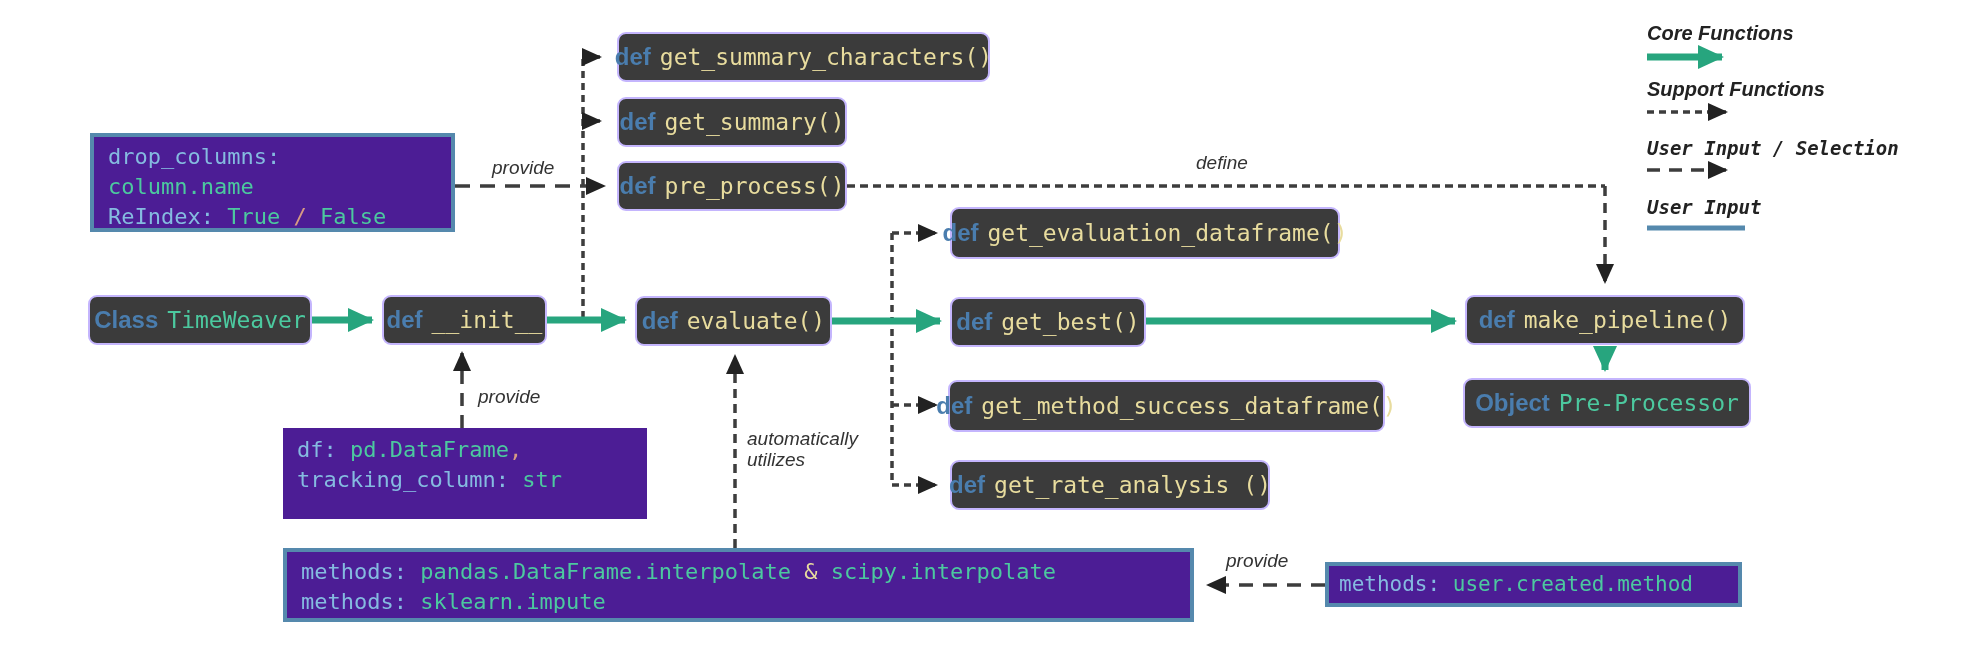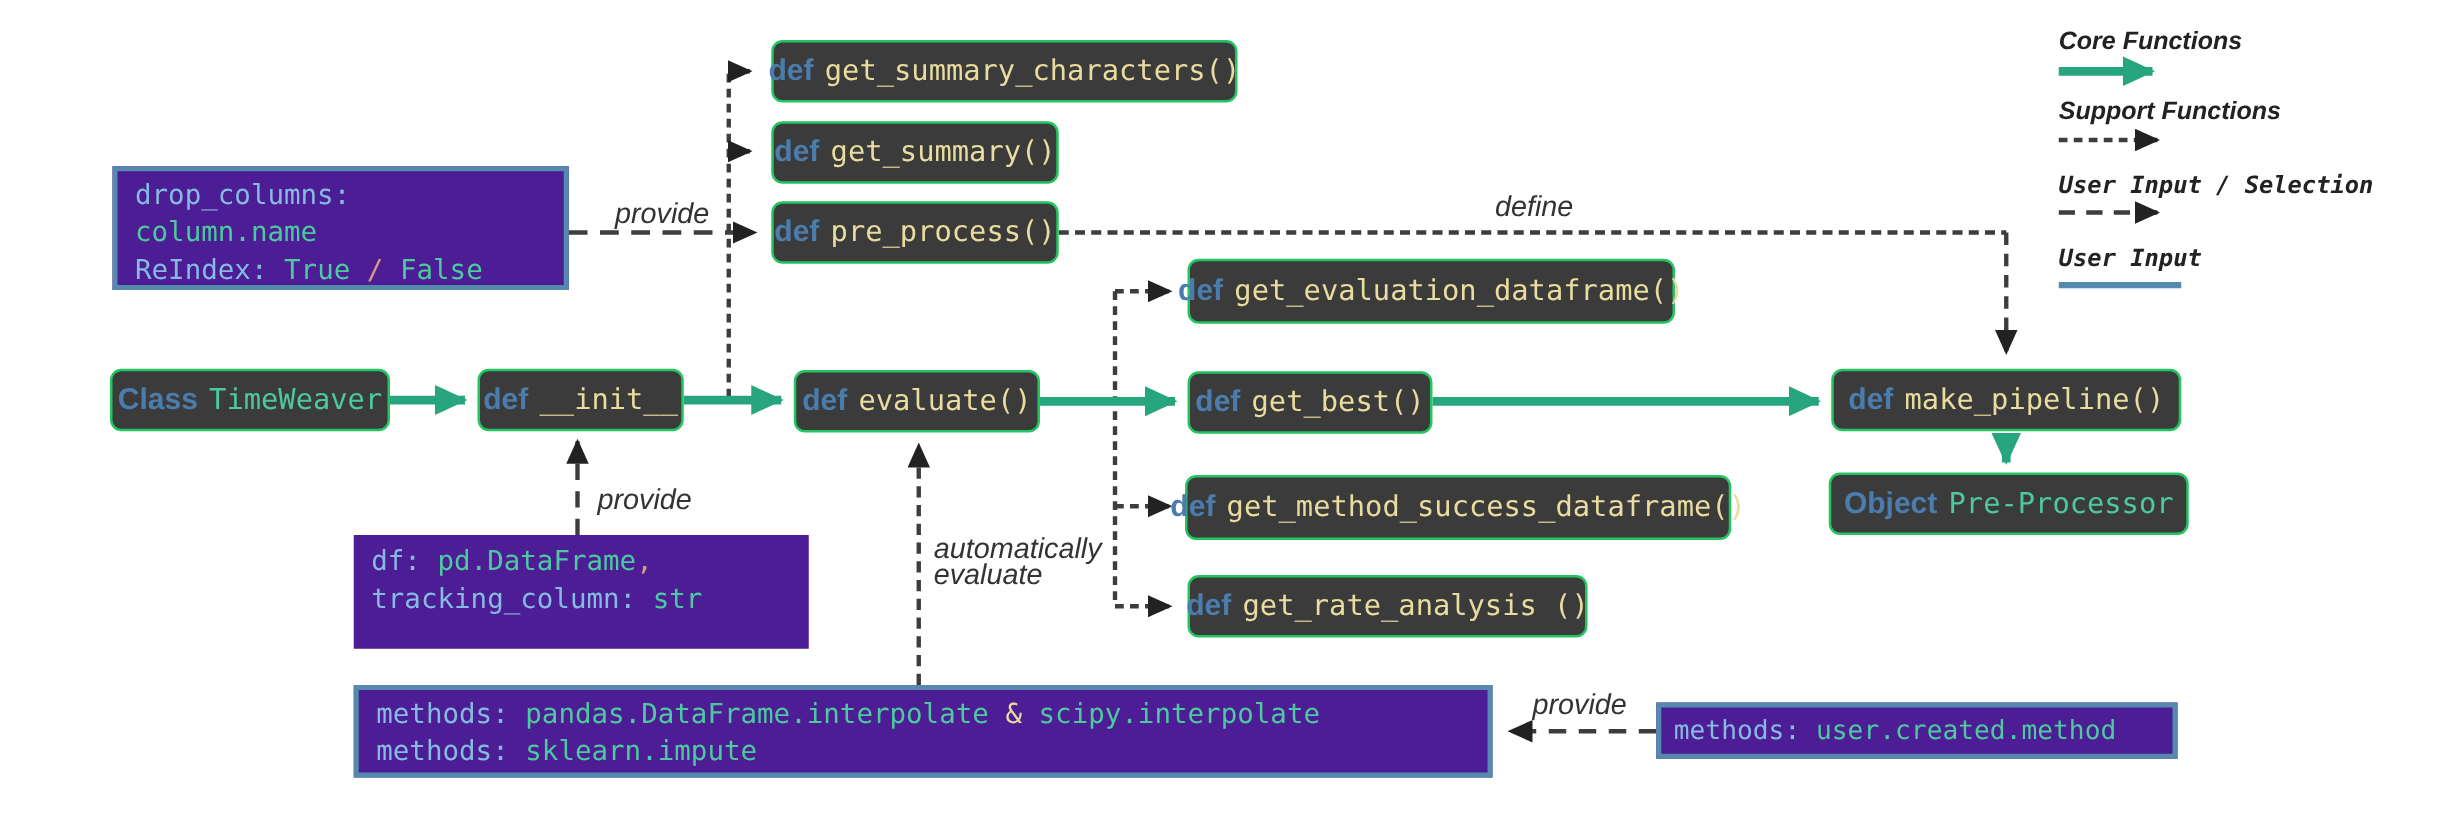--- a/index.html
+++ b/index.html
@@ -1,39 +1,39 @@
 <!DOCTYPE html>
 <html><head>
 <meta charset="utf-8">
 <style>
   html,body{margin:0;padding:0;background:#ffffff;}
   #canvas{position:relative;width:1968px;height:655px;background:#ffffff;overflow:hidden;
           font-family:"Liberation Sans",sans-serif;}
   #edges{position:absolute;left:0;top:0;z-index:1;}
 
   
-  .node{position:absolute;z-index:2;background:#3b3b3b;border:2px solid #22c55e;border-radius:9px;
+  .node{position:absolute;z-index:2;background:#3b3b3b;border:2px solid #c4b5fd;border-radius:9px;
         display:flex;align-items:center;justify-content:center;box-sizing:border-box;white-space:nowrap;}
   .kw{font-family:"Liberation Sans",sans-serif;font-weight:bold;font-size:24px;color:#4a7dae;margin-right:9px;}
   .fname{font-family:"DejaVu Sans Mono",monospace;font-size:23px;color:#e8dc9e;}
   .fname.green{color:#4cc99f;}
 
   
   .codebox{position:absolute;z-index:2;background:#4c1d95;box-sizing:border-box;
            font-family:"DejaVu Sans Mono",monospace;font-size:22px;line-height:30px;
            padding:5px 14px;color:#ddd;overflow:hidden;}
   .blue-border{border:4px solid #5589ad;}
   .tk-blue{color:#85bbe0;}
   .tk-green{color:#4cc99f;}
   .tk-pink{color:#d79a84;}
   .tk-cream{color:#e8dc9e;}
 
   
   .elabel{position:absolute;z-index:3;font-family:"Liberation Sans",sans-serif;font-style:italic;
-          font-size:23px;color:#333;white-space:nowrap;}
+          font-size:19px;color:#333;white-space:nowrap;}
   .elabel.wrap{white-space:normal;width:140px;line-height:21px;}
 
   
   .legend-label{position:absolute;z-index:3;font-weight:bold;font-style:italic;font-size:20px;color:#222;white-space:nowrap;}
   .legend-sans{font-family:"Liberation Sans",sans-serif;}
   .legend-mono{font-family:"DejaVu Sans Mono",monospace;font-size:19px;}
 </style>
 </head>
 <body>
 
@@ -155,21 +155,21 @@
     <div class="code-line"><span class="tk-blue">methods:</span><span class="tk-green"> sklearn.impute</span></div>
   </div>
 
   <div class="codebox blue-border" style="left:1325px;top:562px;width:417px;height:45px;font-size:21px;padding:3px 10px;">
     <div class="code-line"><span class="tk-blue">methods:</span><span class="tk-green"> user.created.method</span></div>
   </div>
 
   <div class="elabel" style="left:492px;top:157px;">provide</div>
   <div class="elabel" style="left:1196px;top:152px;">define</div>
   <div class="elabel" style="left:478px;top:386px;">provide</div>
-  <div class="elabel wrap" style="left:747px;top:428px;">automatically evaluate</div>
+  <div class="elabel wrap" style="left:747px;top:428px;">automatically utilizes</div>
   <div class="elabel" style="left:1226px;top:550px;">provide</div>
 
   <div class="legend-label legend-sans" style="left:1647px;top:22px;">Core Functions</div>
   <div class="legend-label legend-sans" style="left:1647px;top:78px;">Support Functions</div>
   <div class="legend-label legend-mono" style="left:1647px;top:137px;">User Input / Selection</div>
   <div class="legend-label legend-mono" style="left:1647px;top:196px;">User Input</div>
 
 </div>
 
 </body></html>

